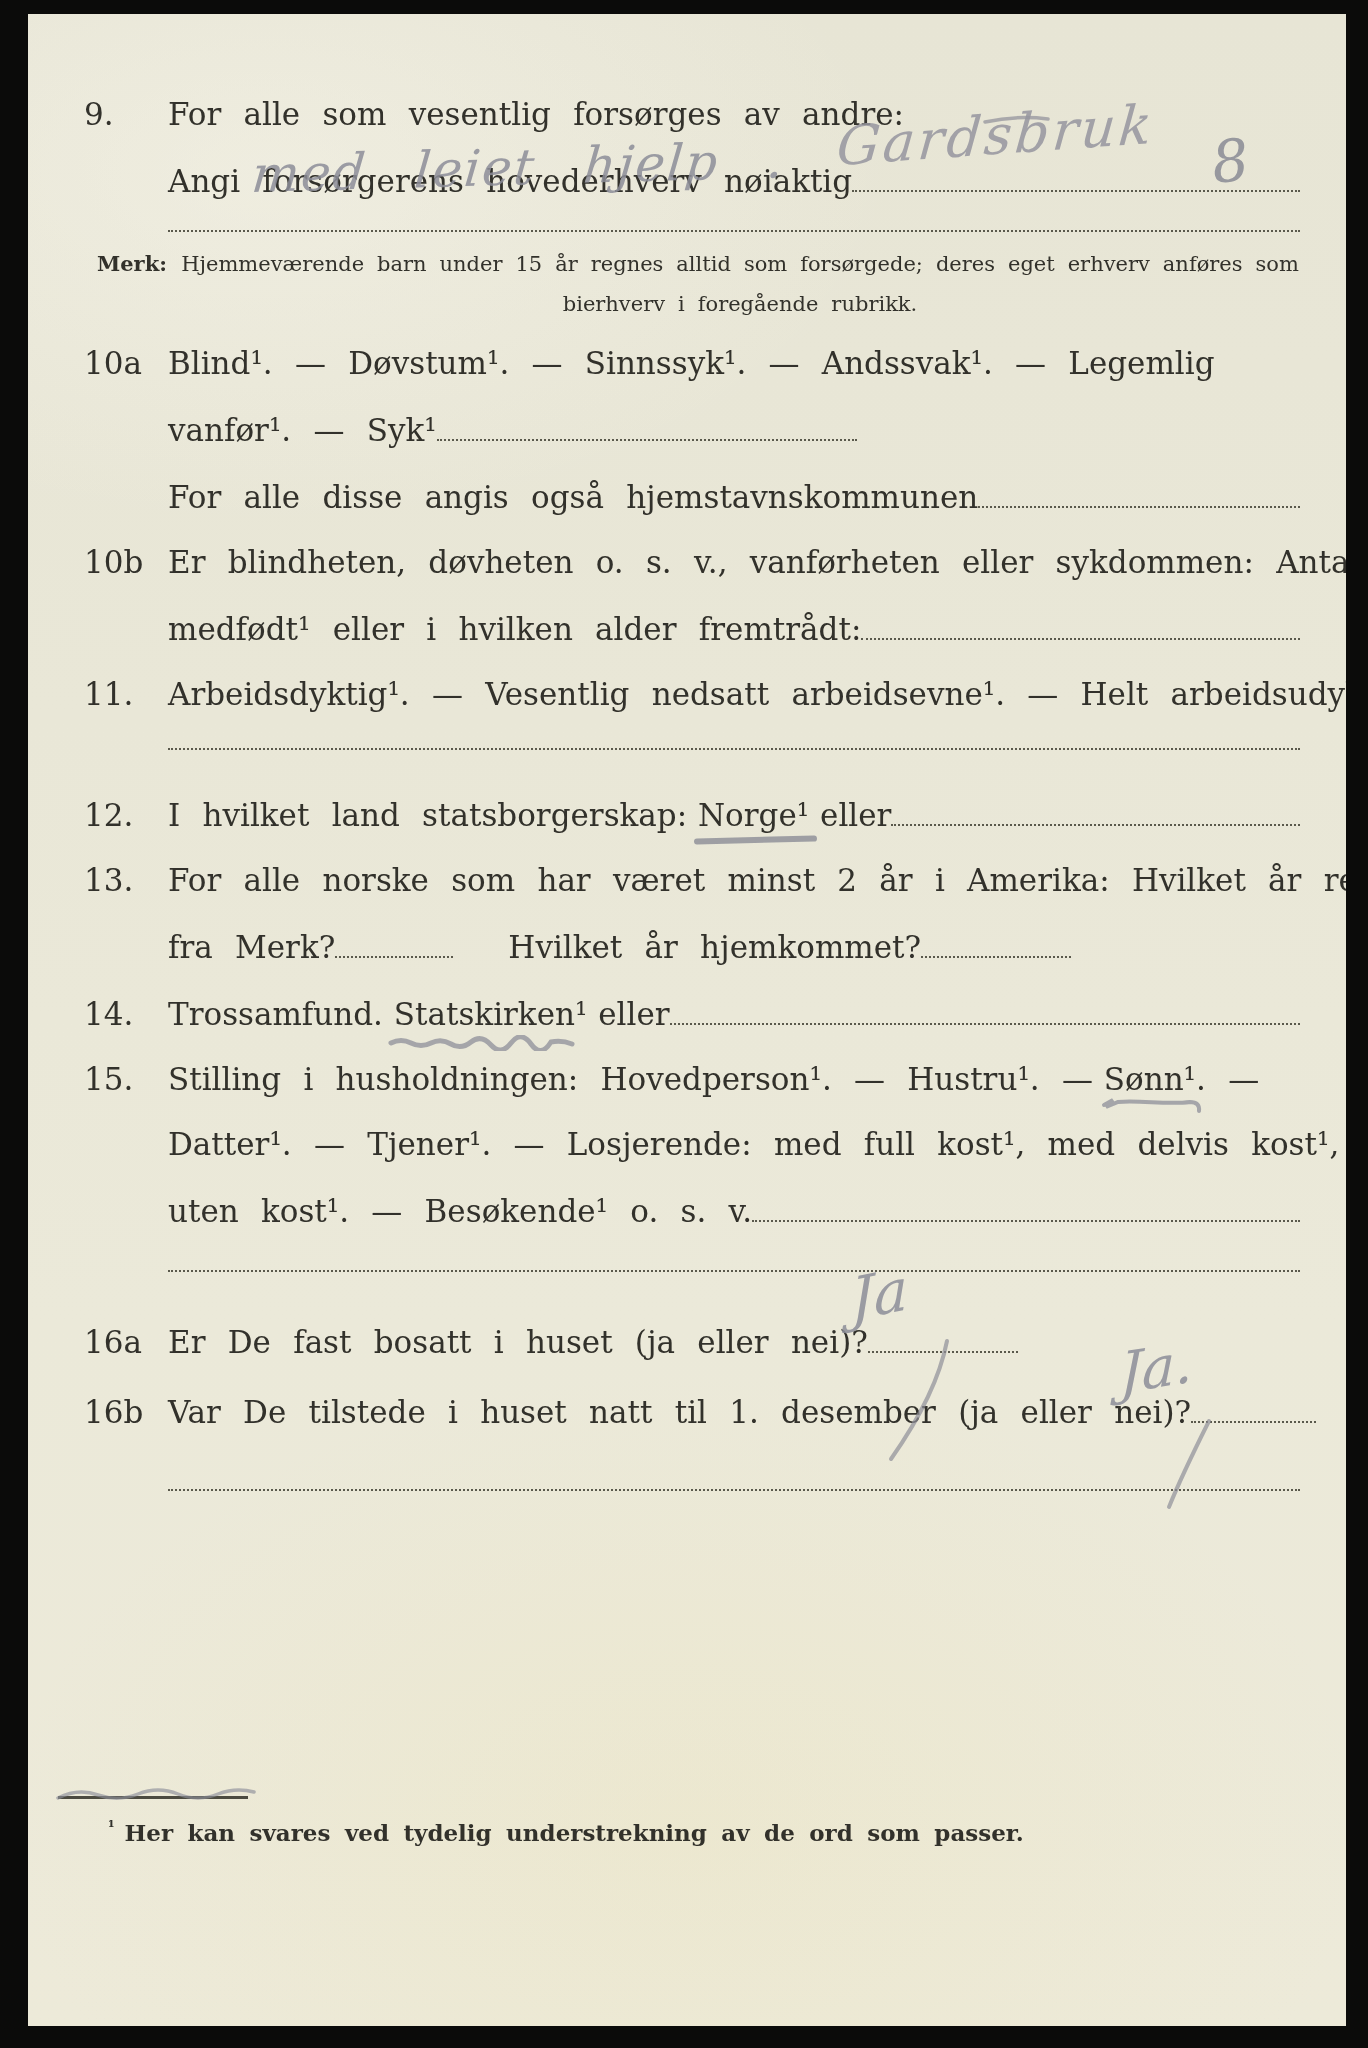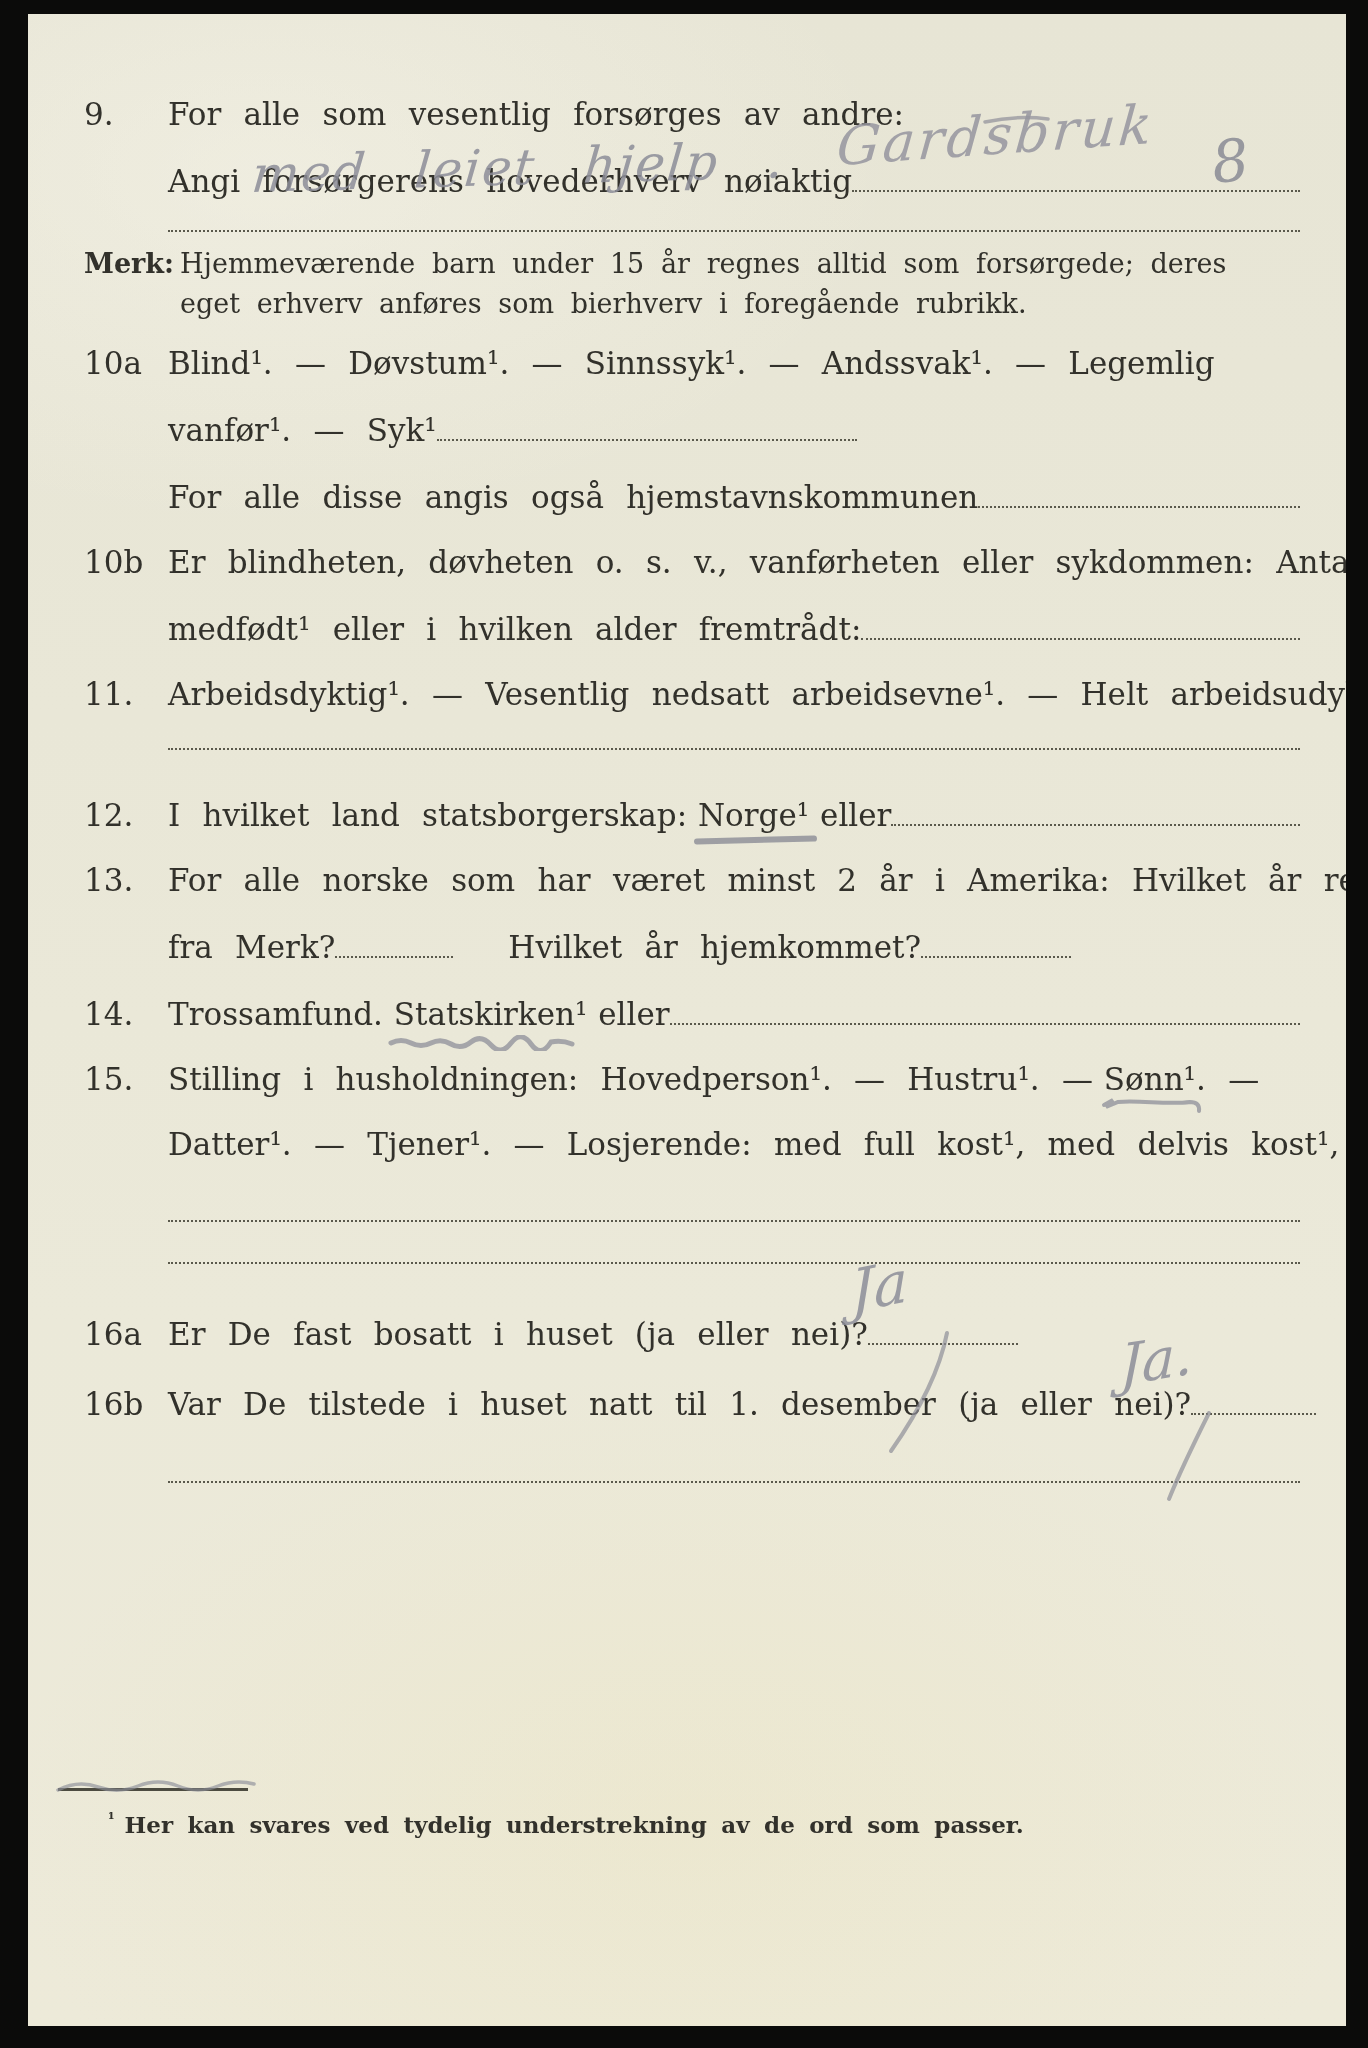--- a/index.html
+++ b/index.html
@@ -44,21 +44,21 @@
   .w150  { flex: 0 0 150px; }
   .w130  { flex: 0 0 125px; }
   .w120  { flex: 0 0 118px; }
   .gap55 { flex: 0 0 55px; }
   .spacer{ flex: 1 1 auto; }
 
   
   .r9a   { margin-top: 81px; margin-bottom: 27px; }
   .r9b   { }
   .r9c   { margin-bottom: 12px; }
-  .rmerk { margin-bottom: 20px; font-size: 27px; line-height: 40px; word-spacing: 0.30em; }
+  .rmerk { margin-bottom: 20px; font-size: 21px; line-height: 40px; word-spacing: 0.30em; text-align: center; }
   .r10a1, .r10a2, .r10a3, .r10b1, .r10b2 { margin-bottom: 27px; }
   .r11   { margin-bottom: 5px; }
   .rline { margin-bottom: 44px; }
   .r12, .r13a, .r13b, .r14, .r15a, .r15b { margin-bottom: 27px; }
   .r15c  { margin-bottom: 10px; }
   .rline2{ margin-bottom: 49px; }
   .r16a  { margin-bottom: 30px; }
   .r16a2 { margin-bottom: 26px; }
   .r16b  { margin-bottom: 28px; }
   .r16b2 { margin-bottom: 0; }
@@ -213,20 +213,21 @@
               <path d="M4,10 l9,-5 -7,7 12,-5 C40,5 68,10 90,7 q10,0 9,9" stroke="#8e8f99" stroke-width="4" fill="none" stroke-linecap="round" opacity="0.75"></path>
             </svg></span><span>. —</span>
       </span>
     </div>
     <div class="row r15b">
       <span class="qnum"></span>
       <span class="qtext">Datter¹. — Tjener¹. — Losjerende: med full kost¹, med delvis kost¹,</span>
     </div>
     <div class="row r15c">
       <span class="qnum"></span>
+      <span class="qtext">uten kost¹. — Besøkende¹ o. s. v.</span>
       <span class="dotfill grow"></span>
     </div>
     <div class="row rline2">
       <span class="qnum"></span>
       <span class="dotfill grow"></span>
     </div>
 
     <div class="row r16a">
       <span class="qnum">16a</span>
       <span class="qtext">Er De fast bosatt i huset (ja eller nei)?</span>

